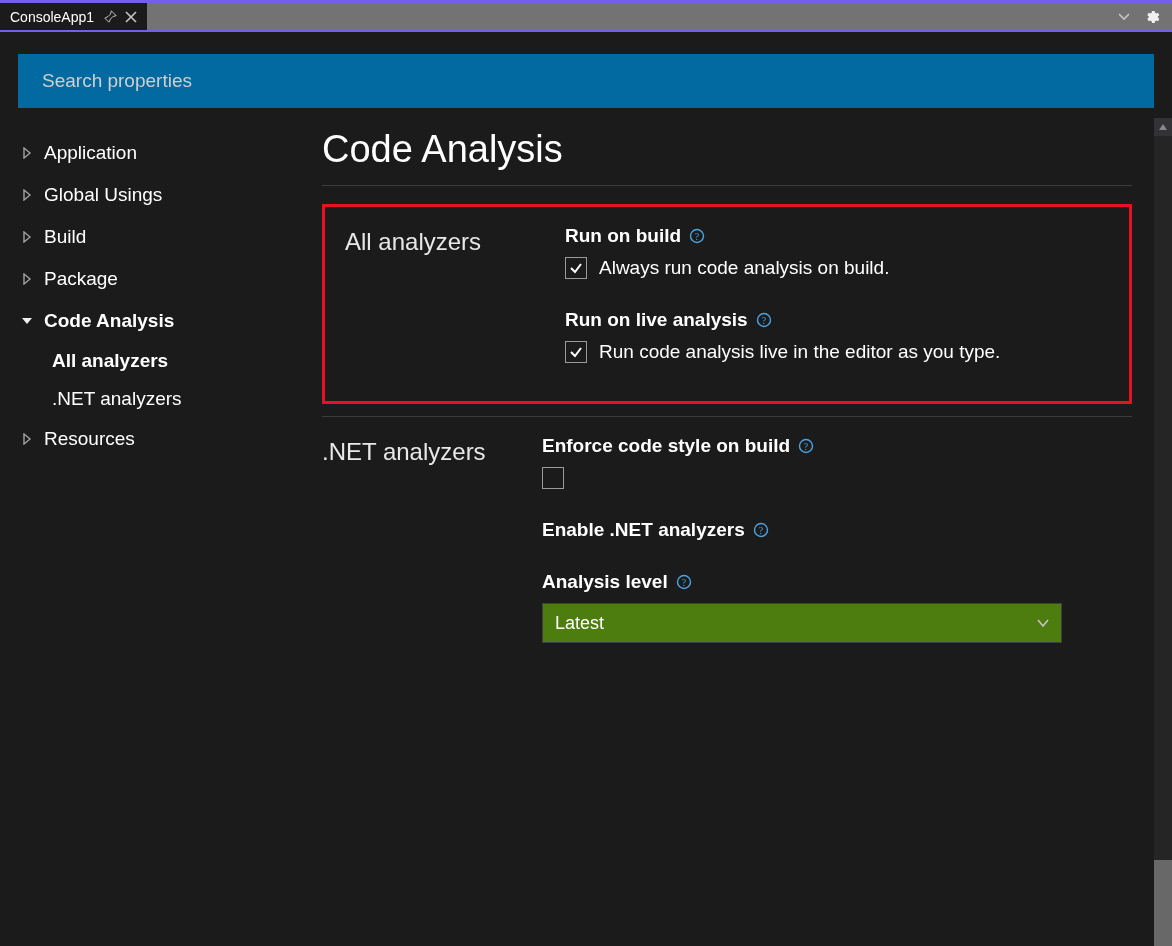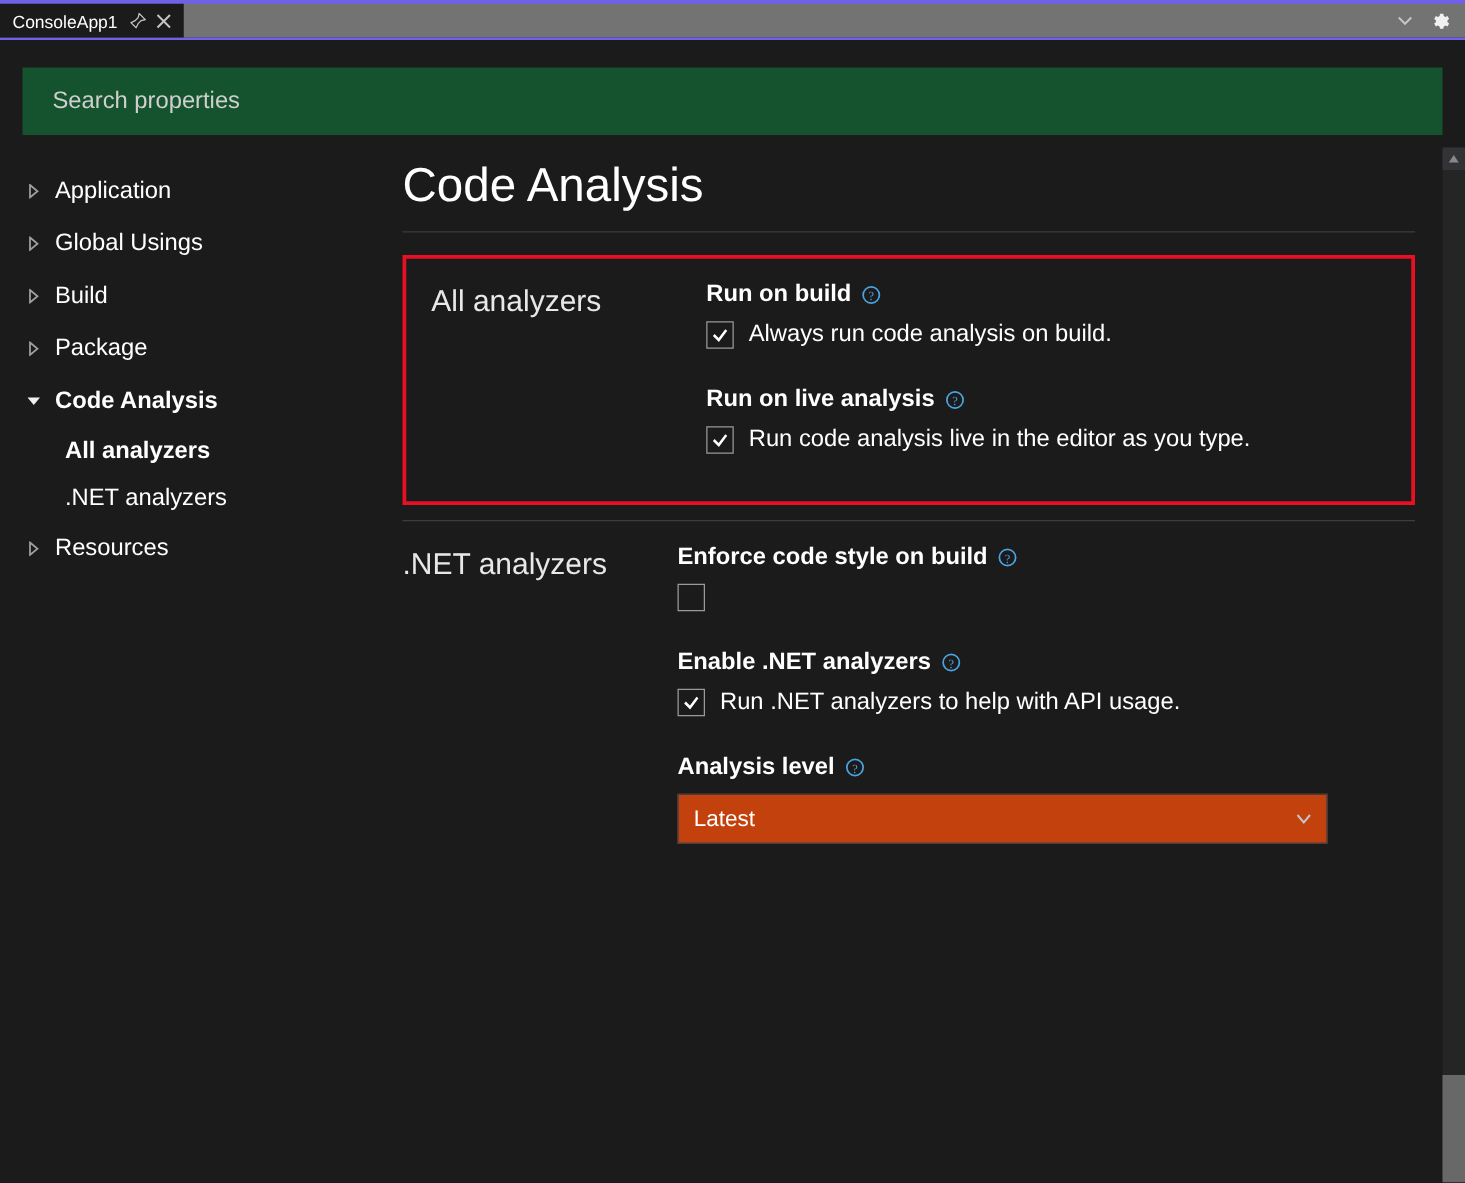--- a/index.html
+++ b/index.html
@@ -33,21 +33,21 @@
     .tabbar-spacer { flex: 1; }
     .tray { display:flex; align-items:center; gap:6px; padding-right:8px; }
     .tray-icon { display:flex; align-items:center; justify-content:center; padding:4px; }
 
     .top-divider { height:2px; background:#7160e8; }
 
     .search-row { padding: 22px 18px 10px 18px; }
     .search-input {
       width: 100%;
       height: 54px;
-      background: #14532d;
+      background: #0369a1;
       border: none;
       outline: none;
       color: #d0d0d0;
       font-size: 19px;
       font-family: inherit;
       padding: 0 24px;
     }
     .search-input::placeholder { color: #cfcfcf; }
 
     .body {
@@ -81,21 +81,21 @@
     .checkbox-row { display:flex; align-items:center; gap:12px; }
     .checkbox {
       width:22px; height:22px; border:1px solid #9a9a9a; background:transparent;
       display:flex; align-items:center; justify-content:center; flex-shrink:0;
     }
     .checkbox svg { display:block; }
     .checkbox-label { font-size:19px; color:#fff; }
     .field-desc { font-size:19px; color:#fff; margin-bottom:10px; line-height:1.45;}
 
     .select {
-      width: 520px; height: 40px; background:#c2410c; border:1px solid #3f3f46;
+      width: 520px; height: 40px; background:#4d7c0f; border:1px solid #3f3f46;
       display:flex; align-items:center; justify-content:space-between; padding:0 12px;
       color:#fff; font-size:18px;
     }
     .select-caret svg{ display:block; }
 
     .highlight-box {
       border: 3px solid #e81123;
       position: relative;
     }
     .highlight-pad { padding: 18px 20px 22px 20px; }
@@ -279,28 +279,20 @@
         <div class="field">
           <div class="field-header">
             <span class="field-label">Enable .NET analyzers</span>
             <span class="help">
                 <svg width="16" height="16" viewBox="0 0 16 16">
                   <circle cx="8" cy="8" r="6.5" fill="none" stroke="#4aa3df" stroke-width="1.4"></circle>
                   <text x="8" y="12" text-anchor="middle" font-size="10" fill="#4aa3df" font-family="Segoe UI">?</text>
                 </svg>
               </span>
           </div>
-          <div class="checkbox-row">
-            <span class="checkbox">
-                <svg width="14" height="14" viewBox="0 0 14 14">
-                  <path d="M2 7 L6 11 L12 3" stroke="#fff" stroke-width="2" fill="none"></path>
-                </svg>
-              </span>
-            <span class="checkbox-label">Run .NET analyzers to help with API usage.</span>
-          </div>
         </div>
         <div class="field" style="margin-bottom:0;">
           <div class="field-header">
             <span class="field-label">Analysis level</span>
             <span class="help">
                 <svg width="16" height="16" viewBox="0 0 16 16">
                   <circle cx="8" cy="8" r="6.5" fill="none" stroke="#4aa3df" stroke-width="1.4"></circle>
                   <text x="8" y="12" text-anchor="middle" font-size="10" fill="#4aa3df" font-family="Segoe UI">?</text>
                 </svg>
               </span>

